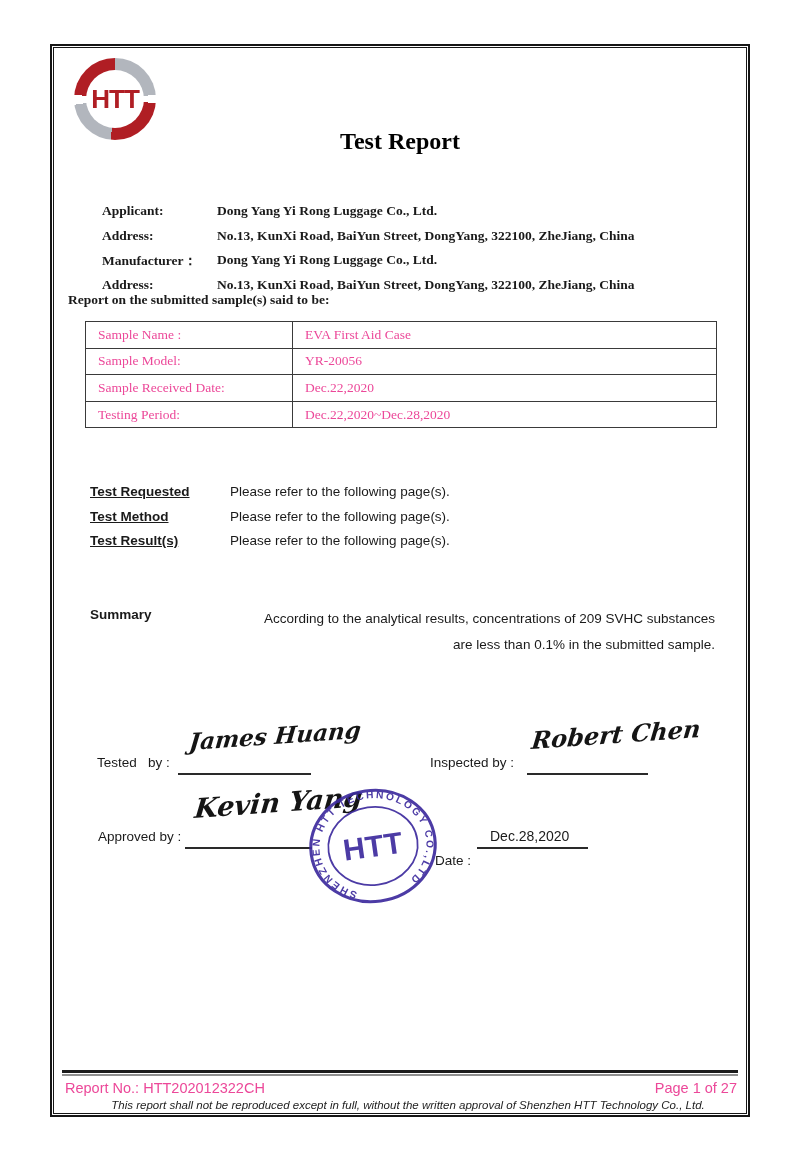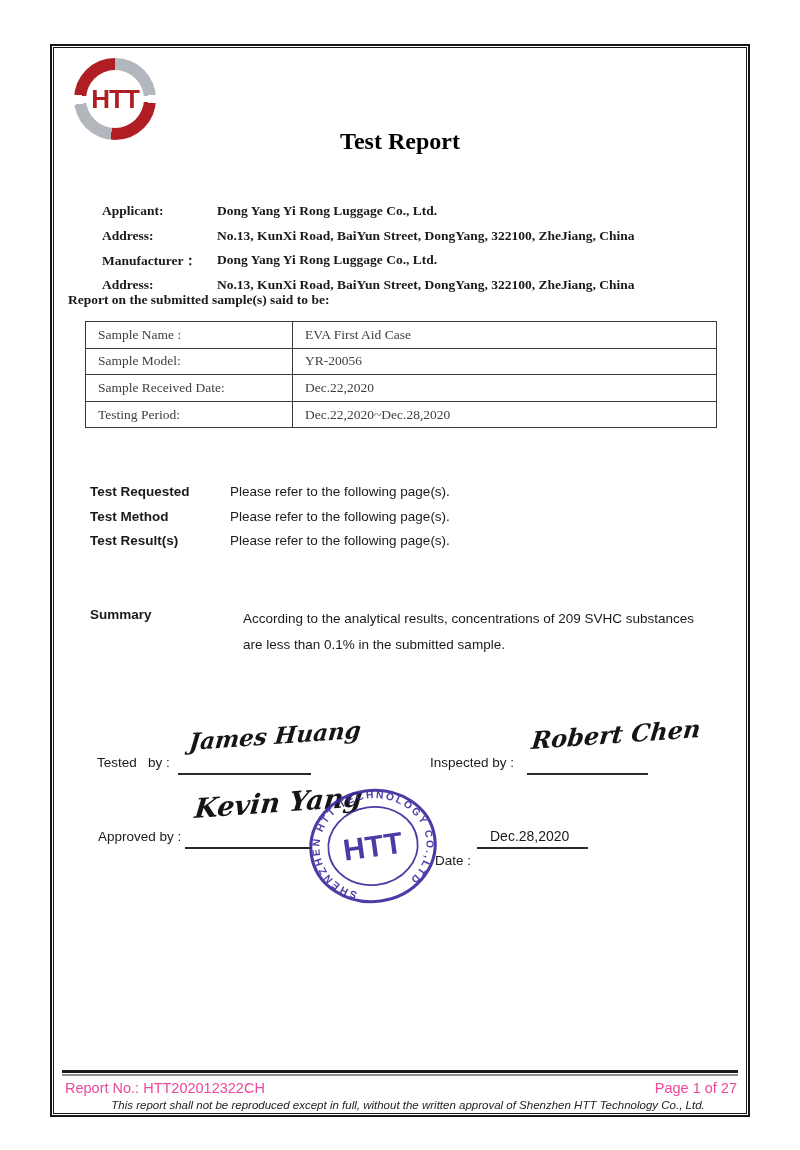--- a/index.html
+++ b/index.html
@@ -37,31 +37,31 @@
     font-family:"Liberation Serif",serif;font-weight:bold;font-size:24px;color:#000;
   }
   
   .info-block{left:90px;top:203px;width:630px;font-family:"Liberation Serif",serif;font-weight:bold;font-size:13.5px;margin-left:12px;}
   .info-row{display:flex;height:24.6px;align-items:flex-start;}
   .info-label{width:115px;flex:0 0 115px;}
   
   .sample-heading{left:68px;top:292px;font-family:"Liberation Serif",serif;font-weight:bold;font-size:13.5px;}
   table.sample{
     position:absolute;left:85px;top:321px;width:632px;border-collapse:collapse;table-layout:fixed;
-    font-family:"Liberation Serif",serif;font-size:13.5px;color:#404040;
+    font-family:"Liberation Serif",serif;font-size:13.5px;color:#ec4899;
   }
   table.sample td{border:1px solid #3a3a3a;height:25.6px;padding:0 0 0 12px;vertical-align:middle;}
   table.sample td.val{padding-left:12px;}
   table.sample col.c1{width:207px;}
   
   .tests-block{left:90px;top:484px;width:620px;font-size:13.5px;}
   .test-row{display:flex;height:24.6px;align-items:flex-start;}
-  .test-label{width:140px;flex:0 0 140px;font-weight:bold;}
+  .test-label{width:140px;flex:0 0 140px;font-weight:bold;text-decoration:underline;}
   .summary-label{left:90px;top:607px;font-weight:bold;font-size:13.5px;}
-  .summary-text{left:243px;top:606px;width:472px;font-size:13.5px;line-height:25.5px;}
+  .summary-text{left:243px;top:606px;width:472px;font-size:13.5px;line-height:25.5px;text-align:right;}
   
   .sig-label{font-size:13.5px;white-space:pre;}
   .sig-line{background:#2a2a2a;height:2px;}
   .signature{
     font-family:"DejaVu Serif",serif;font-style:italic;font-weight:bold;color:#151515;
     transform:rotate(-4deg) skewX(-10deg);transform-origin:left bottom;white-space:nowrap;
   }
   .date-value{font-size:14px;}
   
   .stamp{left:300px;top:782px;width:146px;height:128px;opacity:0.92;}

